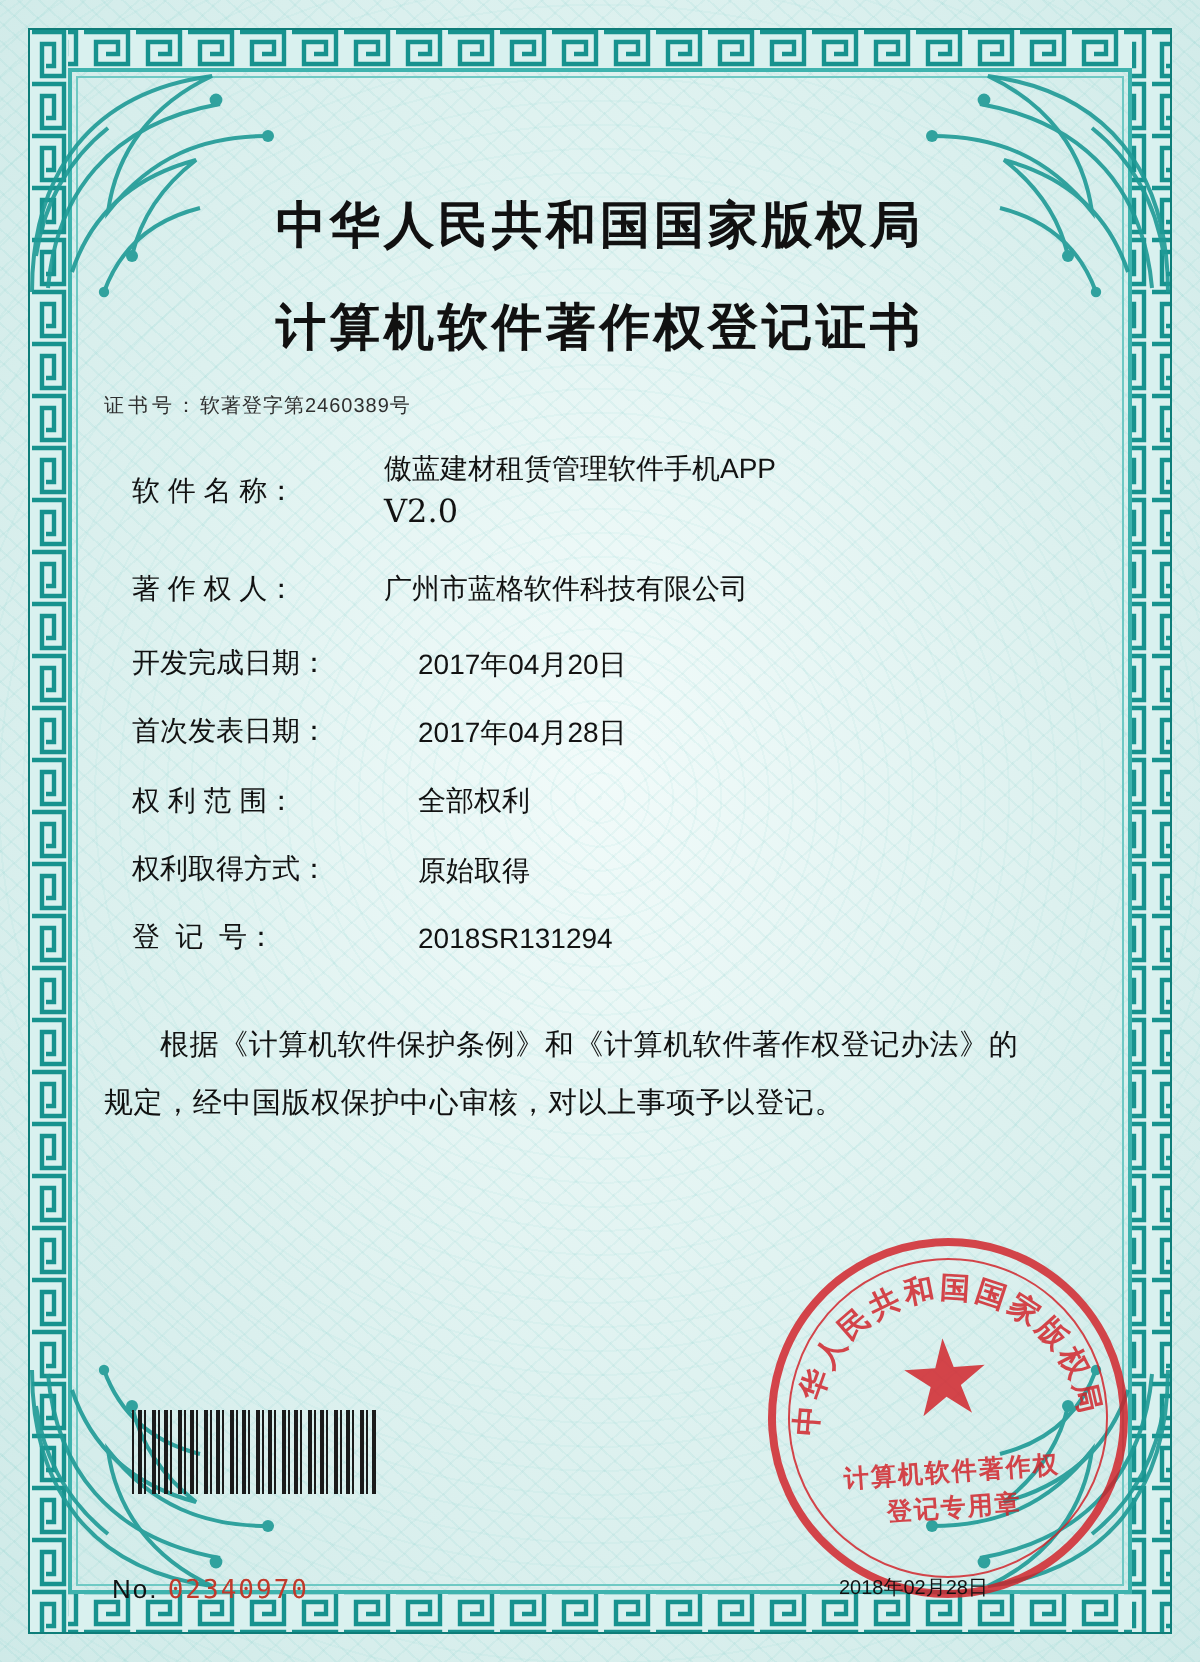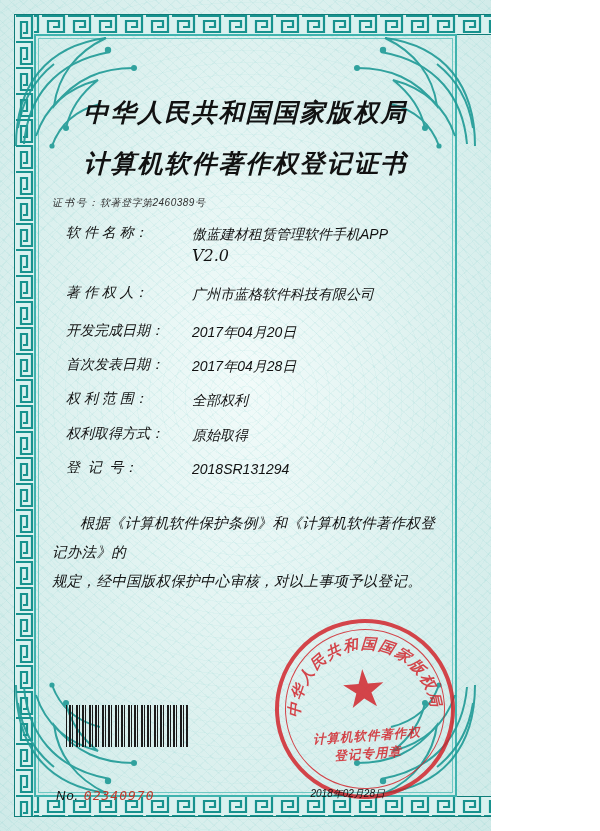--- a/index.html
+++ b/index.html
@@ -9,27 +9,26 @@
   }
   body {
     width: 600px;
     height: 831px;
     overflow: hidden;
     font-family: "Liberation Sans", sans-serif;
   }
 
   #certificate {
     position: relative;
-    width: 491px;
+    width: 600px;
     height: 831px;
     background: #e8f7f6;
     background-image:
       radial-gradient(ellipse at 50% 45%, #f2fbfa 0%, #ddf1ef 55%, #cfeae8 100%);
     overflow: hidden;
-    font-style: italic;
   }
 
   
   .texture {
     position: absolute;
     inset: 0;
     pointer-events: none;
     opacity: .55;
     background-image:
       repeating-linear-gradient(42deg, rgba(90,190,185,.16) 0 1px, transparent 1px 7px),
@@ -107,21 +106,21 @@
     letter-spacing: .5px;
   }
   .cert-no .lbl { letter-spacing: 2px; }
 
   .fields {
     margin-top: 14px;
     padding-left: 14px;
   }
   .row {
     display: flex;
-    align-items: flex-start;
+    align-items: center;
     margin-bottom: 17px;
   }
   .row .label {
     width: 126px;
     flex: none;
     font-size: 14px;
     color: #121212;
     letter-spacing: 0px;
     white-space: pre;
   }
@@ -129,21 +128,21 @@
     font-size: 14px;
     color: #121212;
     line-height: 1.45;
   }
   .row .value .sub {
     display: block;
     font-family: "DejaVu Serif","Liberation Serif",serif;
     font-size: 16px;
   }
 
-  .row.tight { margin-bottom: 14px; }
+  .row.tight { margin-bottom: 14px; gap: 17px; }
 
   .para {
     margin-top: 30px;
     font-size: 14.5px;
     color: #111;
     line-height: 2.0;
     letter-spacing: .3px;
   }
   .para .indent { display: inline-block; width: 28px; }
 

